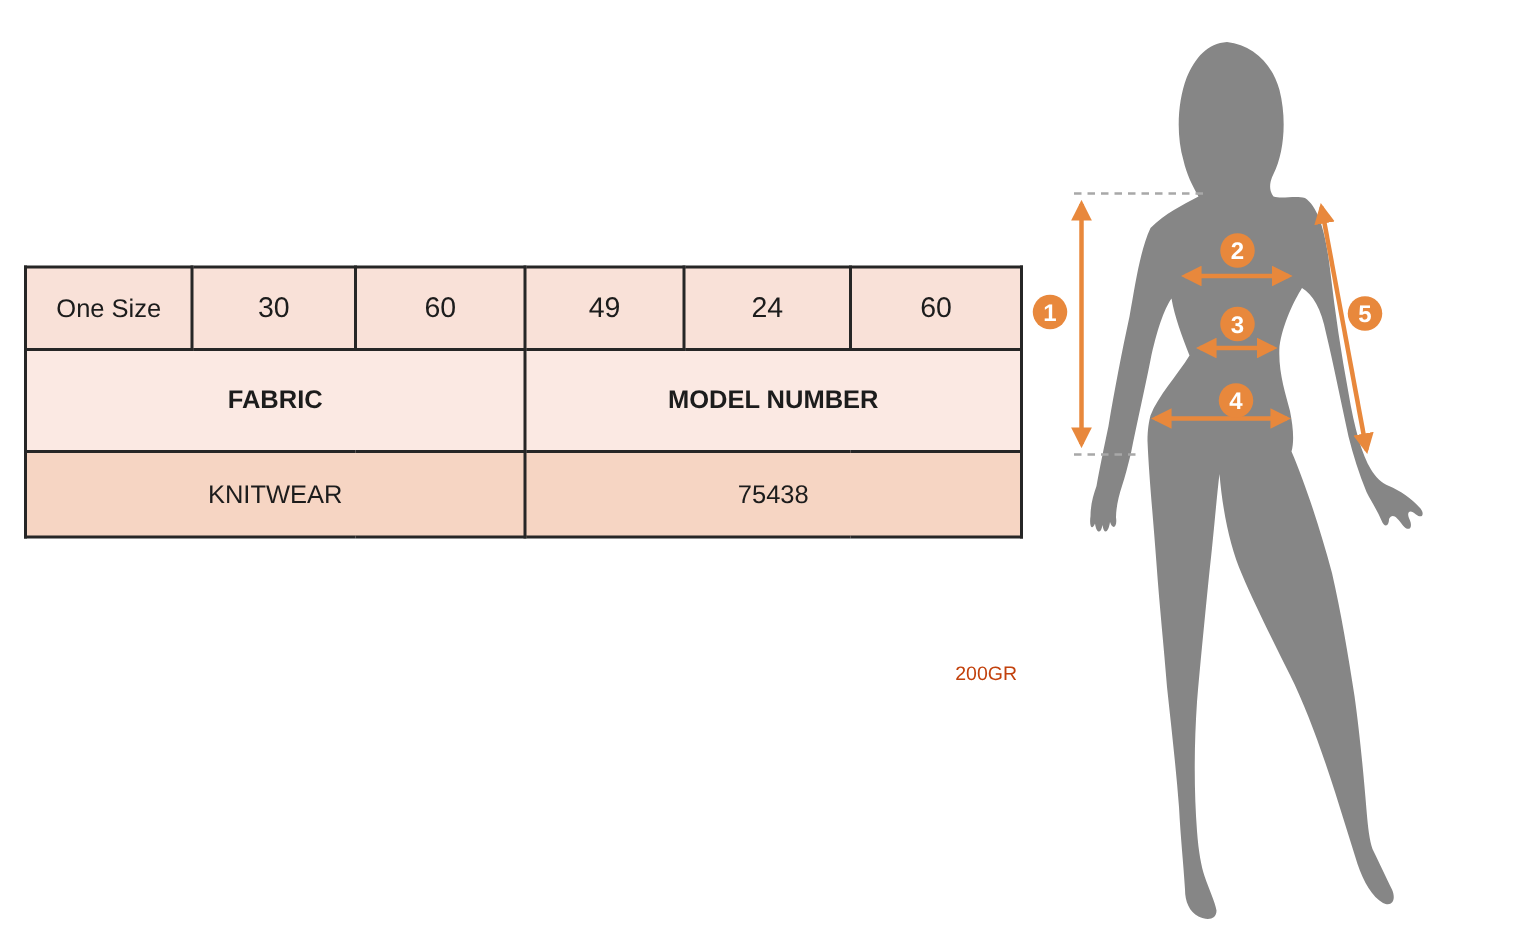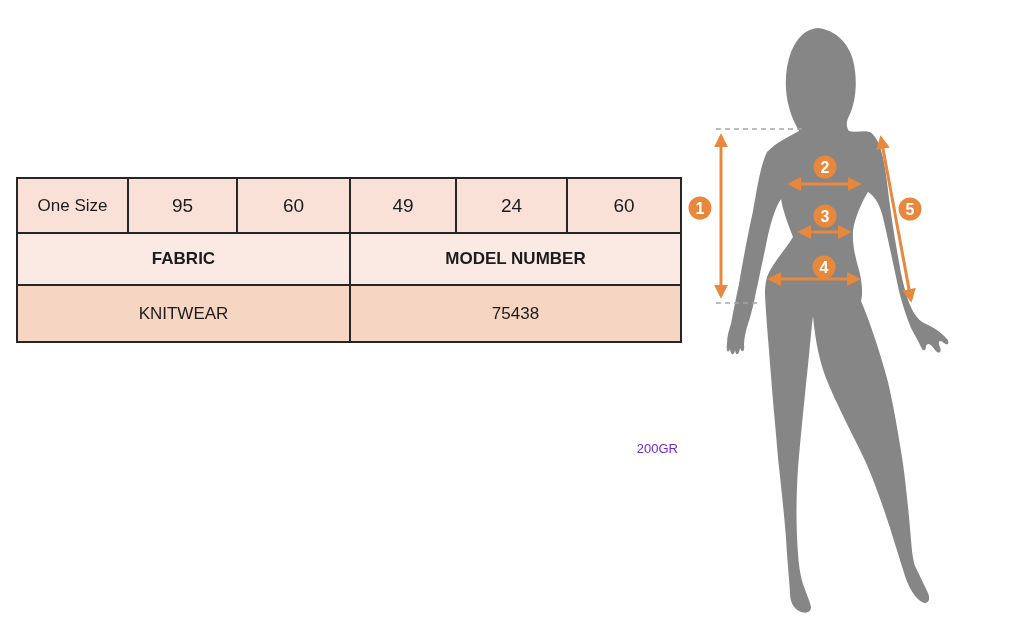--- a/index.html
+++ b/index.html
@@ -63,21 +63,21 @@
     font-size: 17px;
     margin-left: 36px;
   }
   .weight-note {
     position: absolute;
     left: 16px;
     top: 441px;
     width: 662px;
     text-align: right;
     font-size: 13px;
-    color: #6d28d9;
+    color: #c2410c;
   }
   
   .figure-wrap {
     position: absolute;
     left: 685px;
     top: 10px;
     width: 300px;
     height: 615px;
   }
   .marker-num {
@@ -99,27 +99,27 @@
         <col style="width:111px">
           <col style="width:109px">
           <col style="width:113px">
         <col style="width:106px">
           <col style="width:111px">
           <col style="width:114px">
       </colgroup>
       <tbody>
       <tr class="vals" style="height:55px">
         <td class="rowlabel">One Size</td>
-        <td>95</td>
+        <td>30</td>
         <td>60</td>
         <td>49</td>
         <td>24</td>
         <td>60</td>
       </tr>
-      <tr class="fabric" style="height:52px">
+      <tr class="fabric" style="height:68px">
         <td colspan="3">FABRIC</td>
         <td colspan="3">MODEL NUMBER</td>
       </tr>
       <tr class="bottom" style="height:57px">
         <td colspan="3">KNITWEAR</td>
         <td colspan="3">75438</td>
       </tr>
     </tbody>
       </table>
   </div>

